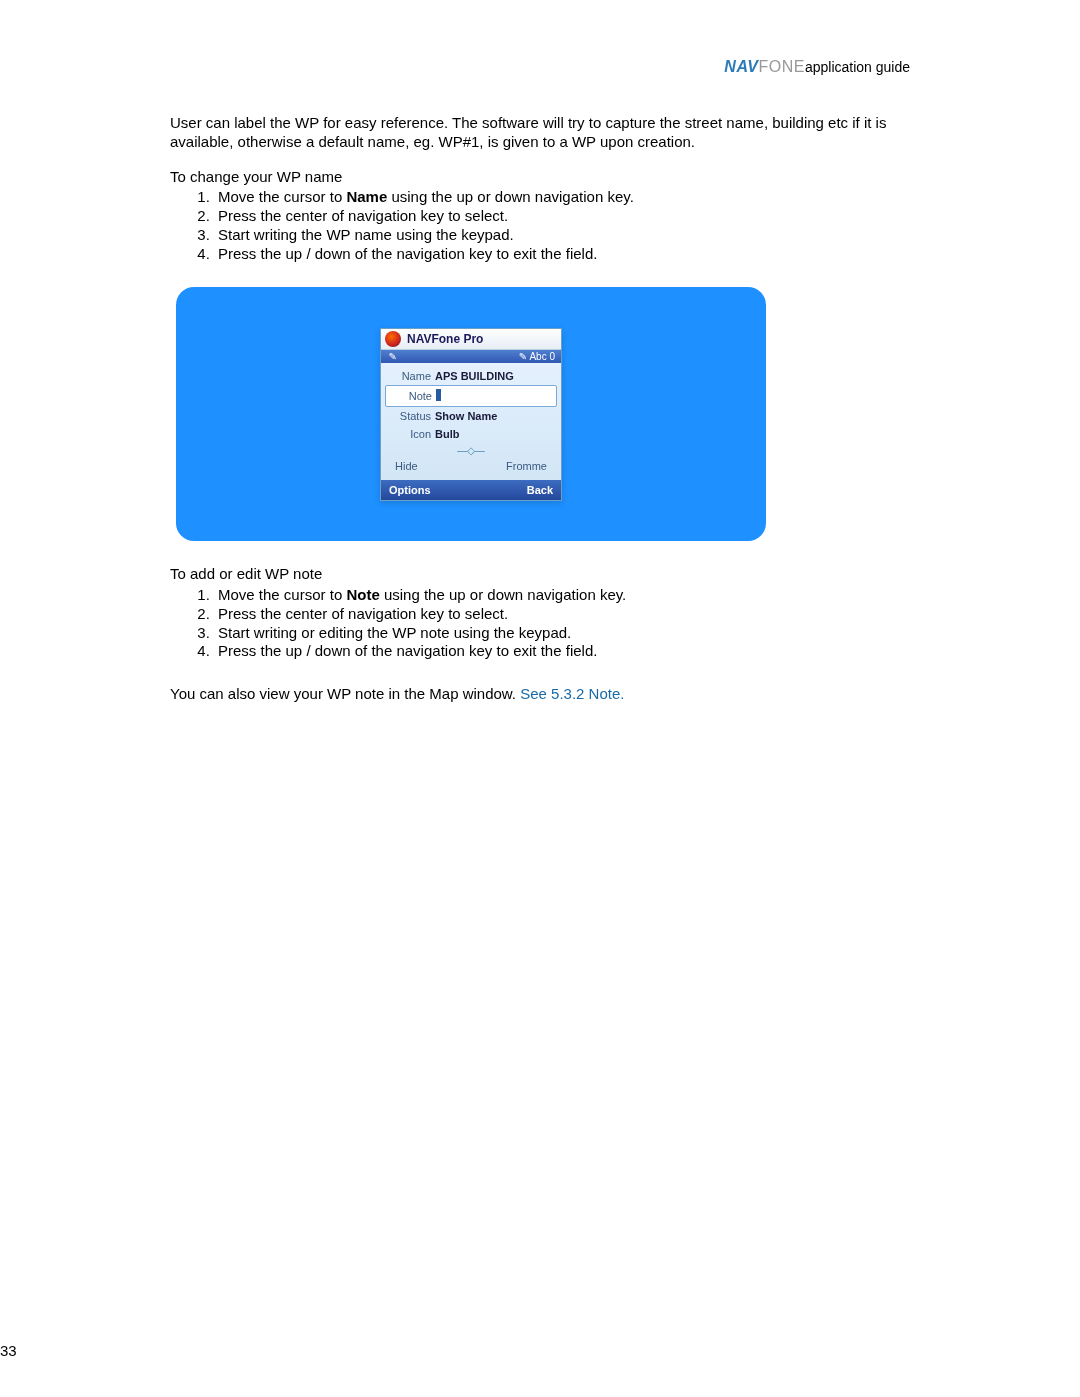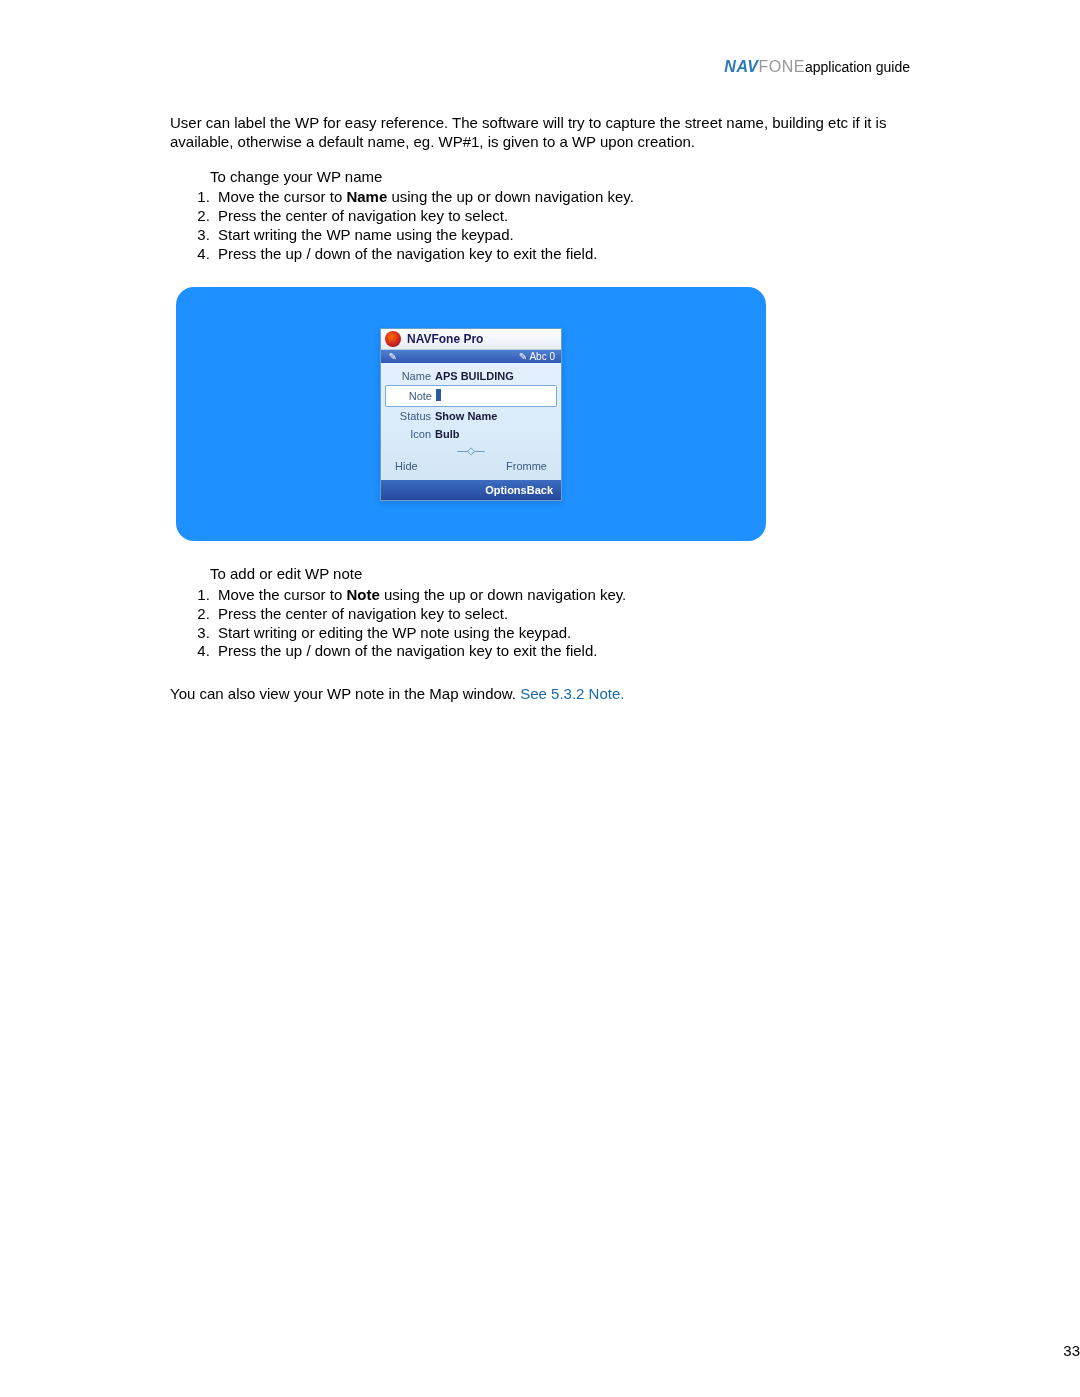--- a/index.html
+++ b/index.html
@@ -41,21 +41,20 @@
     font-size: 14px;
     color: #000;
   }
   .para {
     line-height: 1.25;
     margin-bottom: 16px;
   }
   .section-lead {
     margin-bottom: 2px;
     line-height: 1.25;
-    margin-left: 40px;
   }
   ol.steps {
     margin: 0 0 24px 0;
     padding-left: 44px;
     line-height: 1.25;
   }
   ol.steps li {
     padding-left: 4px;
   }
   h2.heading {
@@ -157,32 +156,32 @@
     color: #3a5a80;
     font-size: 11px;
     gap: 8px;
   }
   .phone-softkeys {
     background: linear-gradient(#3c6cc0,#24489c);
     color: #fff;
     font-size: 11px;
     font-weight: bold;
     display: flex;
-    justify-content: flex-end;
+    justify-content: space-between;
     padding: 4px 8px;
   }
   .link {
     color: #1a6aa8;
     text-decoration: none;
   }
   .page-number {
     position: absolute;
     bottom: 38px;
     width: 100%;
-    text-align: right;
+    text-align: left;
     font-size: 15px;
   }
 </style>
 </head>
 <body>
 
 <div class="page">
 
   <div class="header">
     <span>

